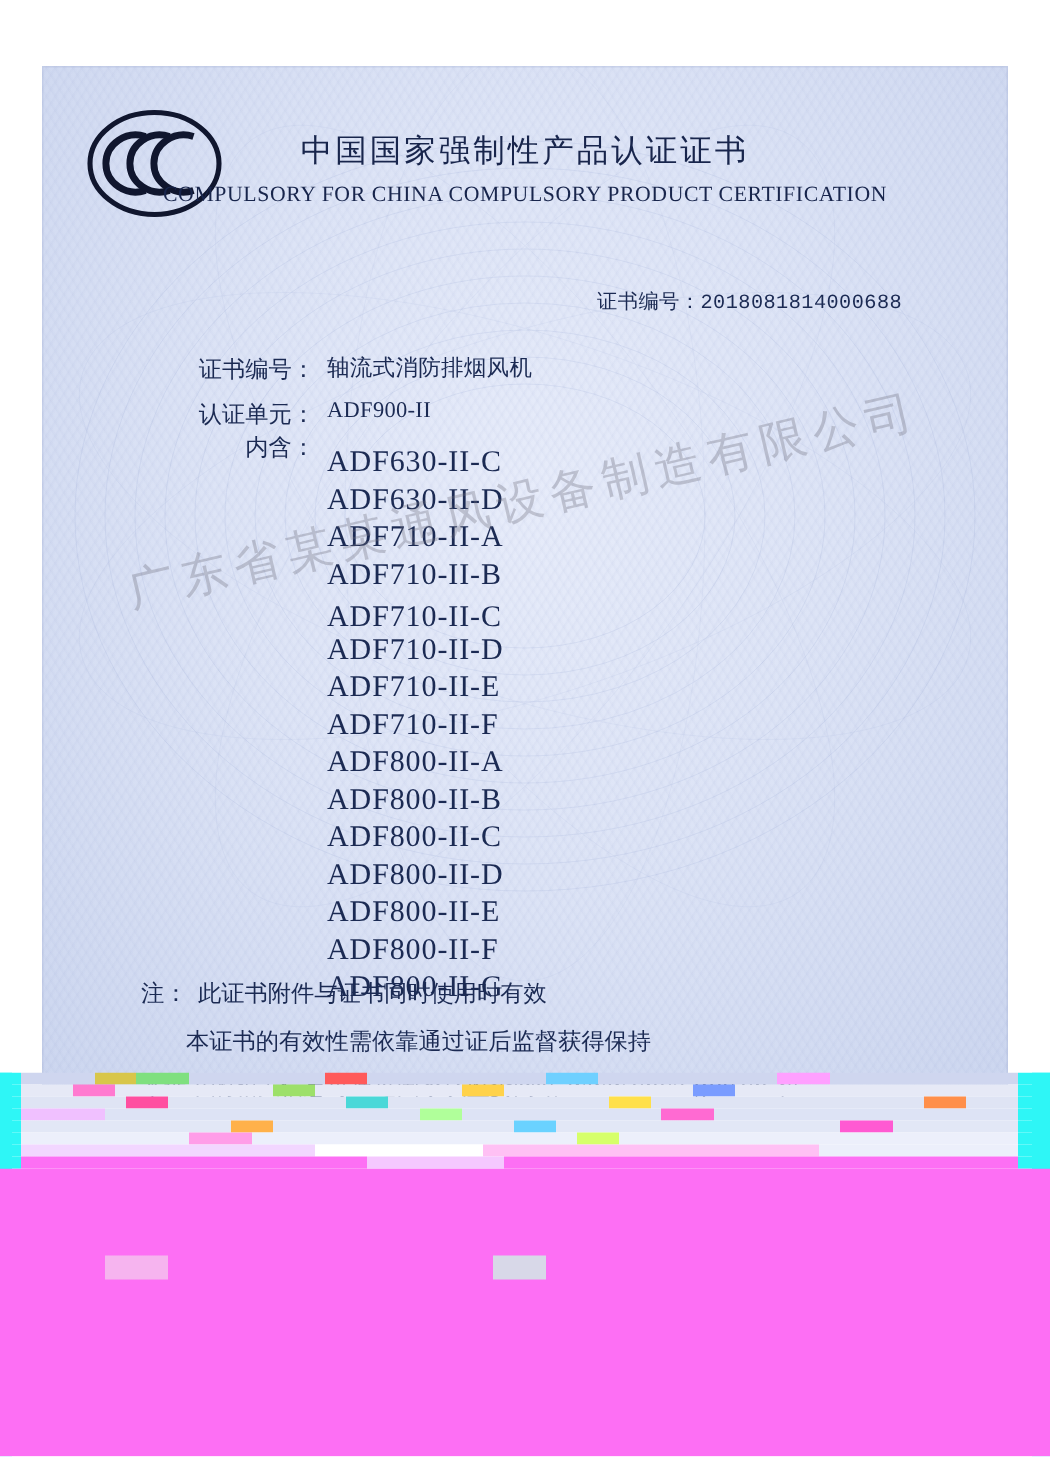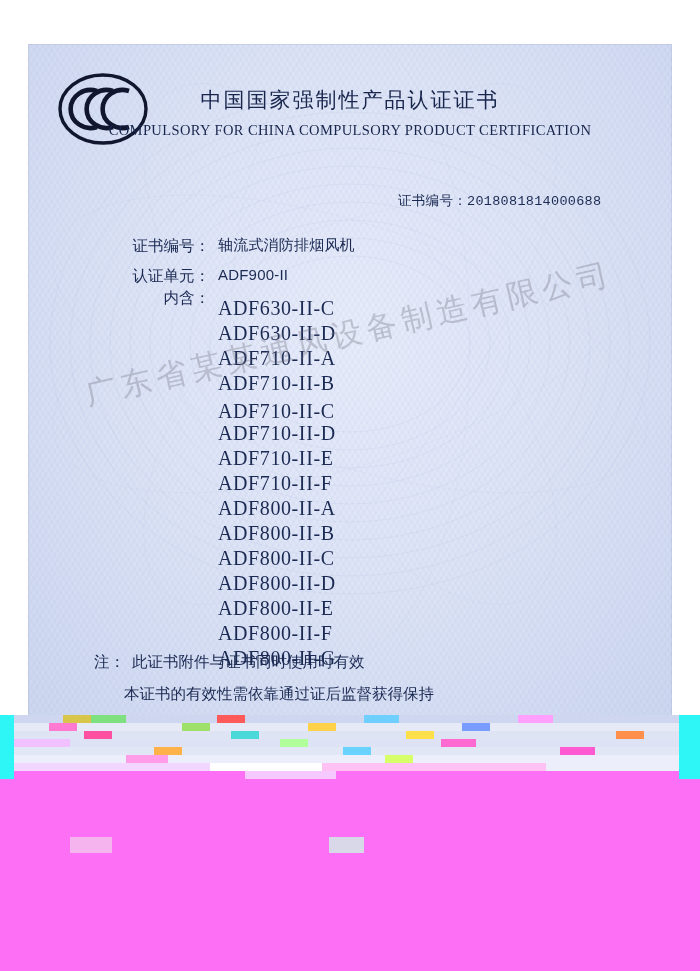--- a/index.html
+++ b/index.html
@@ -106,21 +106,21 @@
     text-align: right;
     font-size: 15.5px;
     color: #1b2a53;
     font-family: "DejaVu Serif", serif;
   }
   .field-value {
     position: absolute;
     left: 190px;
     font-size: 15px;
     color: #1b2a53;
-    font-family: Liberation Sans, sans-serif;
+    font-family: Liberation Serif, serif;
     letter-spacing: 0.2px;
   }
   .contains-item {
     position: absolute;
     left: 190px;
     font-size: 20px;
     color: #1b2a53;
     font-family: "Liberation Serif", serif;
     letter-spacing: 0.6px;
   }

